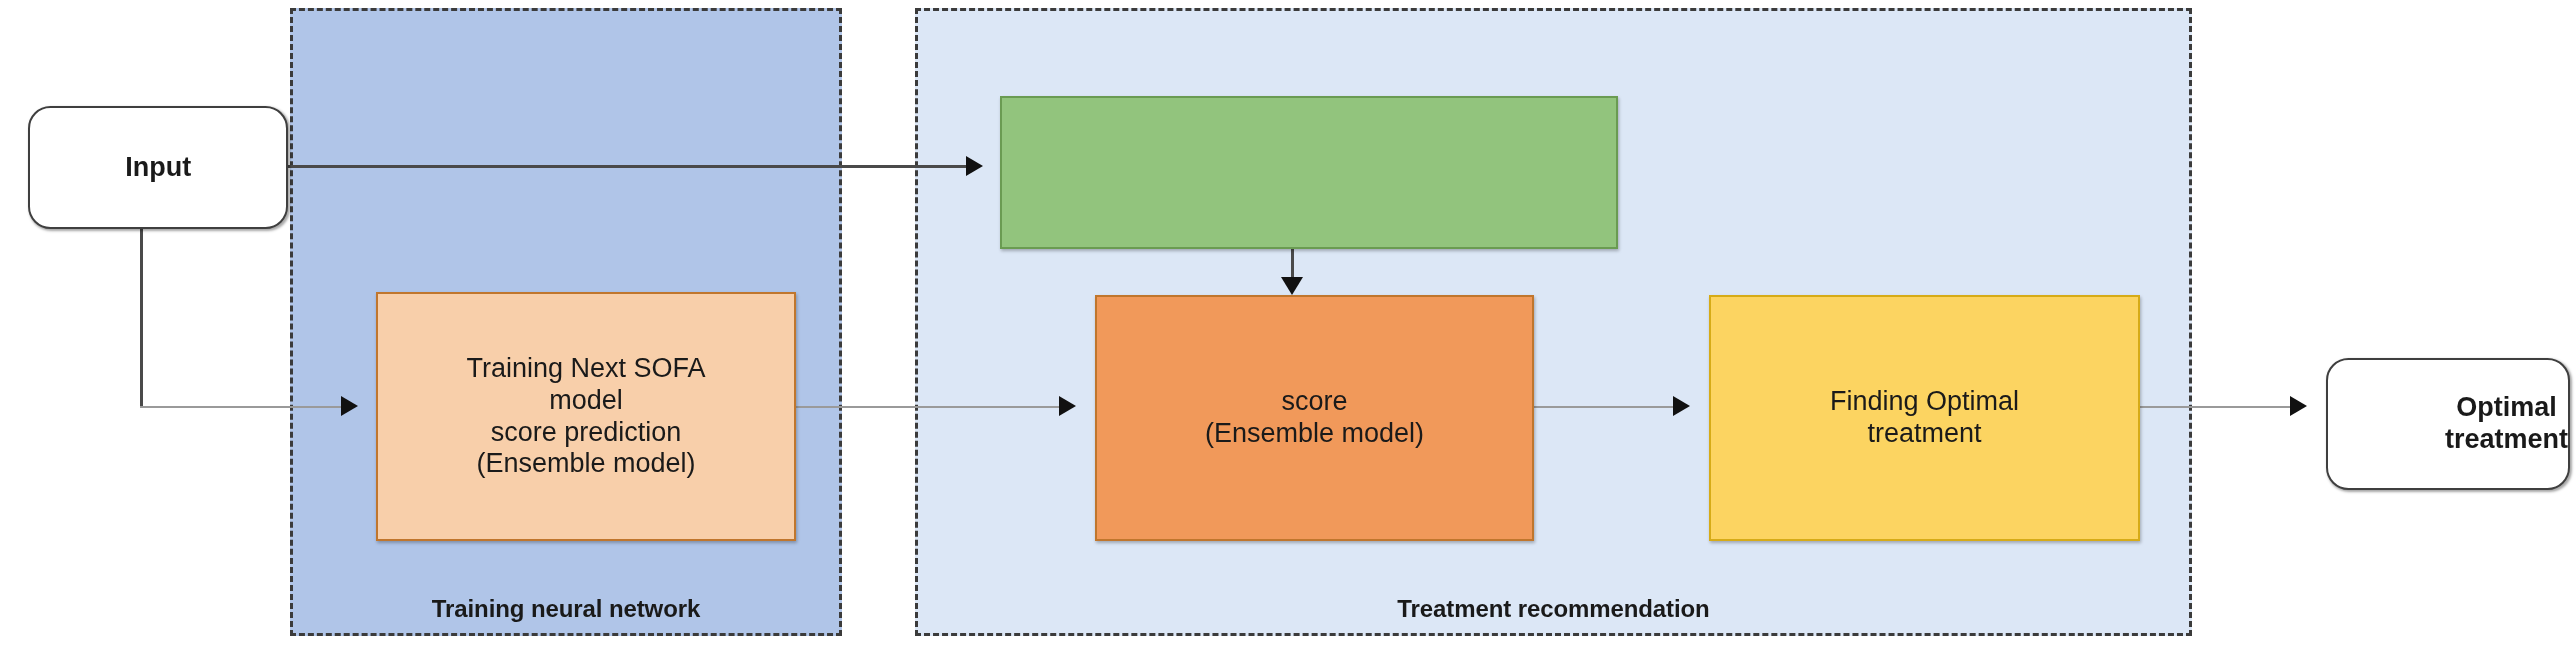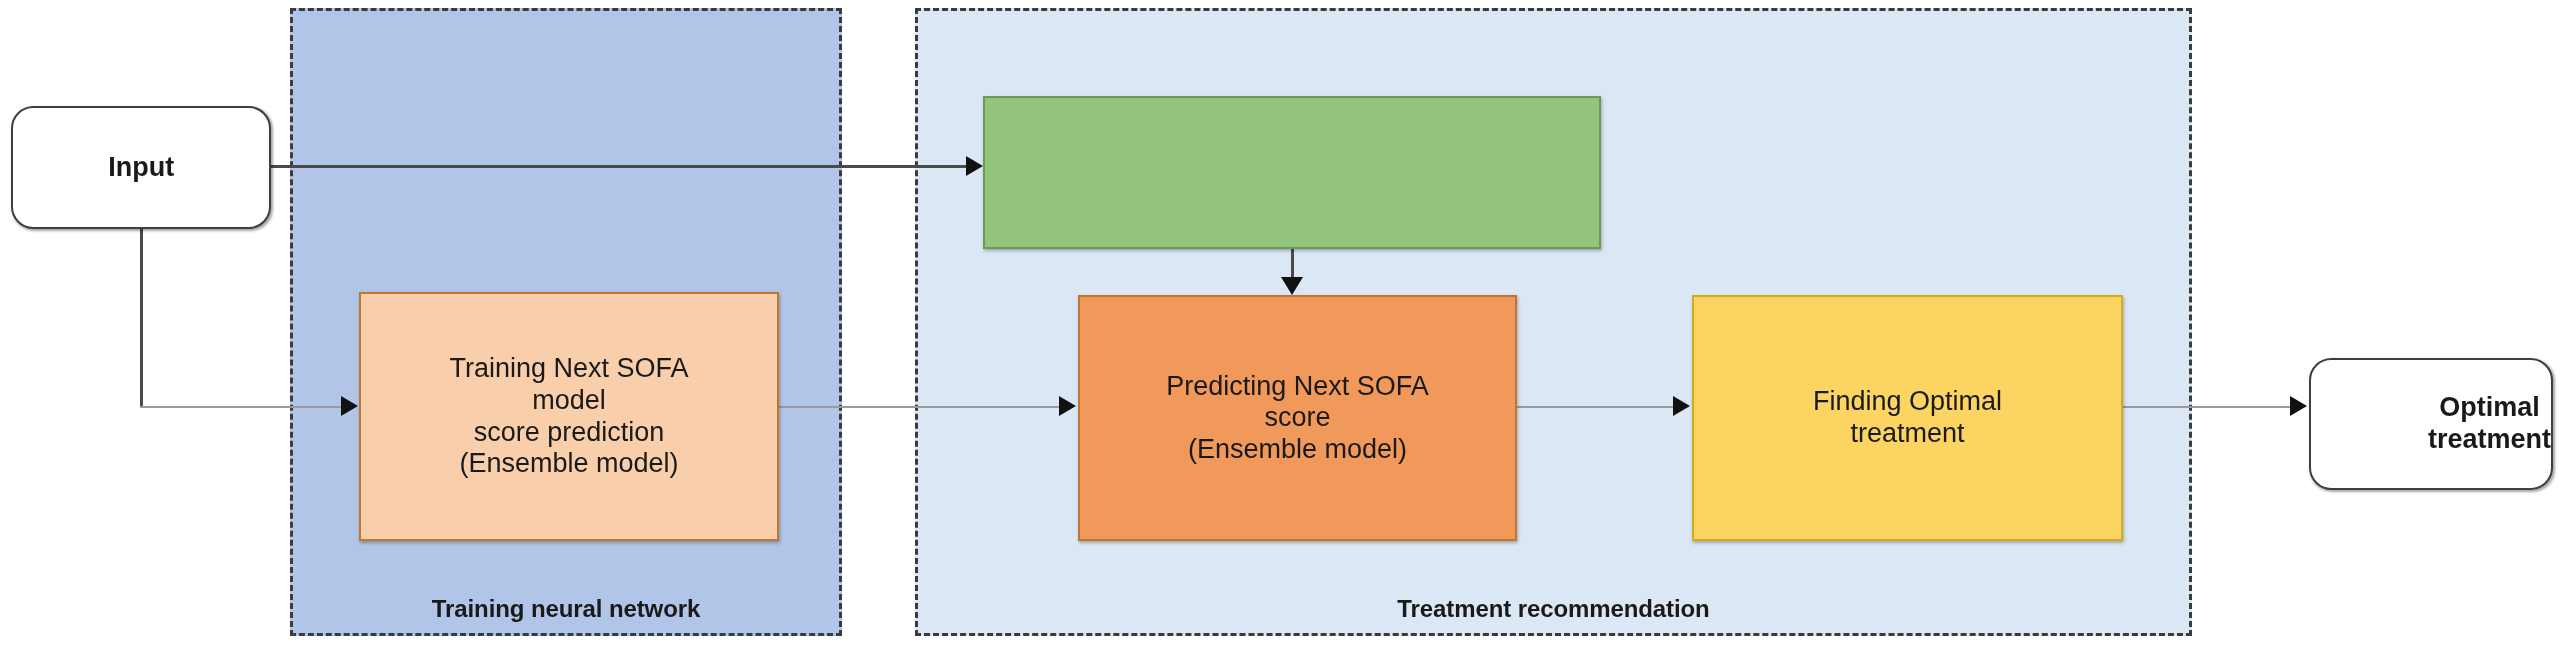--- a/index.html
+++ b/index.html
@@ -49,20 +49,21 @@
   }
   .node {
     position: absolute;
     box-sizing: border-box;
     display: flex;
     align-items: center;
     justify-content: center;
     text-align: center;
     line-height: 1.17;
     color: #1a1a1a;
+    margin-left: 17px;
   }
   .rounded-node {
     border: 2.5px solid #3f3f3f;
     border-radius: 22.4px;
     background: #ffffff;
     font-size: 27px;
     font-weight: bold;
     box-shadow: 1.2px 1.9px 2.5px rgba(0,0,0,0.35);
   }
   #node-input {
@@ -192,21 +193,20 @@
     </div>
   </div>
 
   <div class="node proc-node" id="node-feeding-actions">
     <div>
     </div>
   </div>
 
   <div class="node proc-node" id="node-predicting-score">
     <div>
-      <div>Predicting Next SOFA</div>
       <div>score</div>
       <div>(Ensemble model)</div>
     </div>
   </div>
 
   <div class="node proc-node" id="node-finding-treatment">
     <div>
       <div>Finding Optimal</div>
       <div>treatment</div>
     </div>

